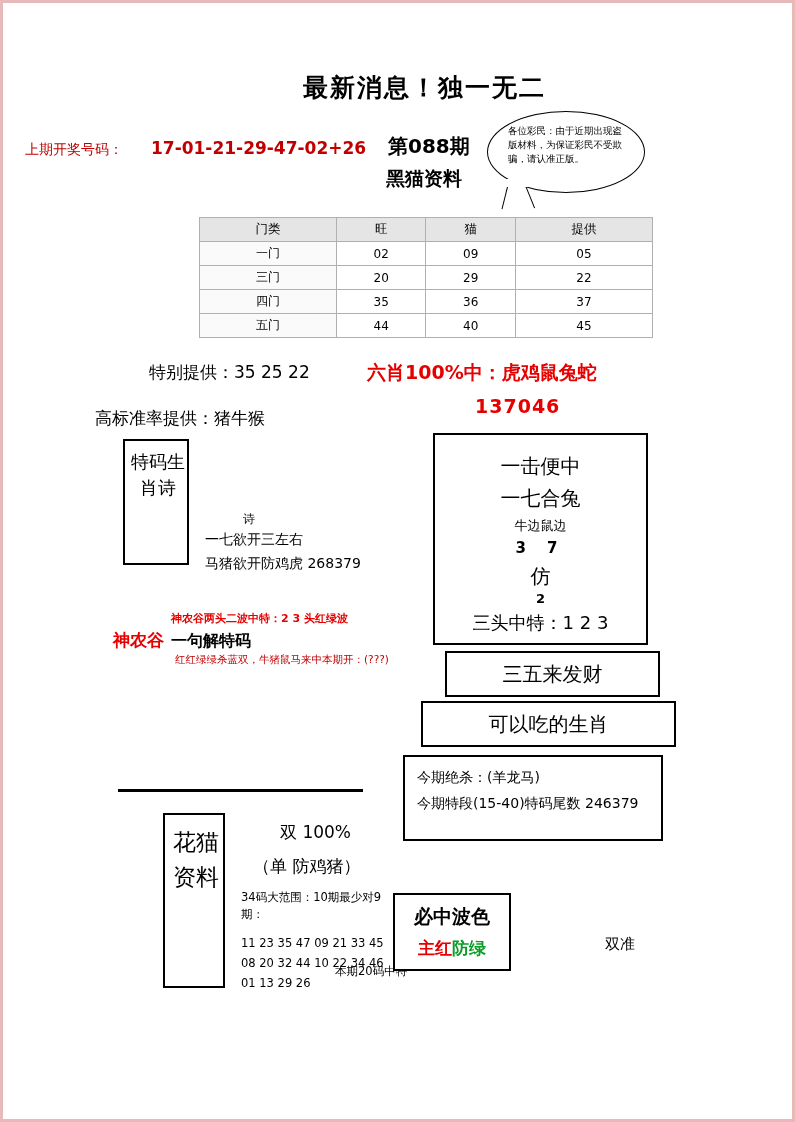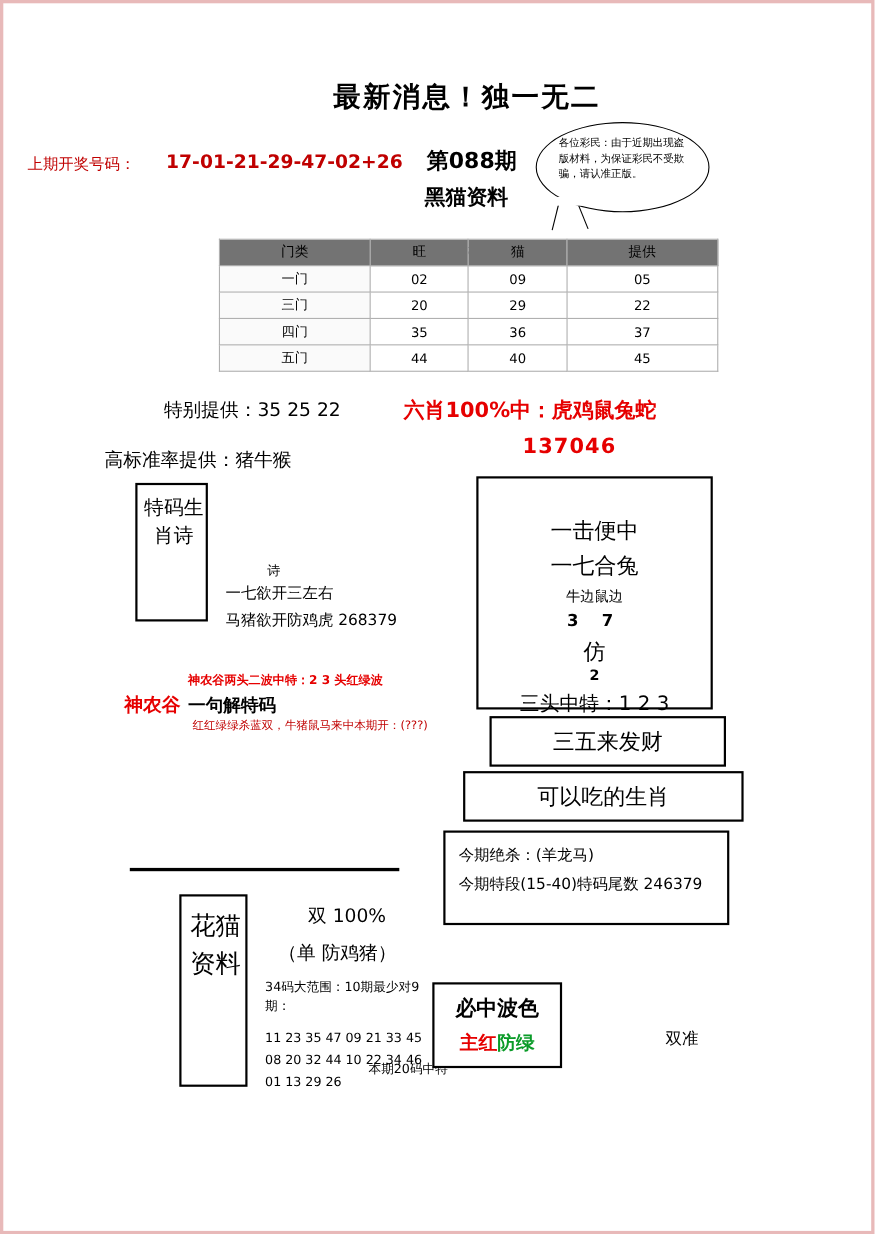--- a/index.html
+++ b/index.html
@@ -119,21 +119,21 @@
   }
   #main-table th, #main-table td {
     border: 1px solid #b0b0b0;
     font-size: 12px;
     text-align: center;
     height: 21px;
     color: #000;
     font-weight: normal;
   }
   #main-table thead th {
-    background: #737373;
+    background: #e5e5e5;
     font-size: 12.5px;
   }
   #main-table td:first-child { background: #fafafa; }
 
   
   #special-supply {
     left: 146px; top: 358px;
     font-size: 17px;
     color: #000;
     white-space: nowrap;
@@ -224,21 +224,21 @@
   }
 
   
   #rbox1 {
     left: 430px; top: 430px;
     width: 215px; height: 212px;
     border: 2px solid #000;
     box-sizing: border-box;
     background: #fff;
   }
-  #rbox1 .line { position: absolute; width: 100%; text-align: center; color: #000; margin-top: 16px; }
+  #rbox1 .line { position: absolute; width: 100%; text-align: center; color: #000; }
   #rbox2 {
     left: 430px; top: 648px;
     width: 215px; height: 46px;
     border: 2px solid #000;
     box-sizing: border-box;
     text-align: center;
     line-height: 42px;
     font-size: 20px;
     color: #000;
     margin-left: 12px;

